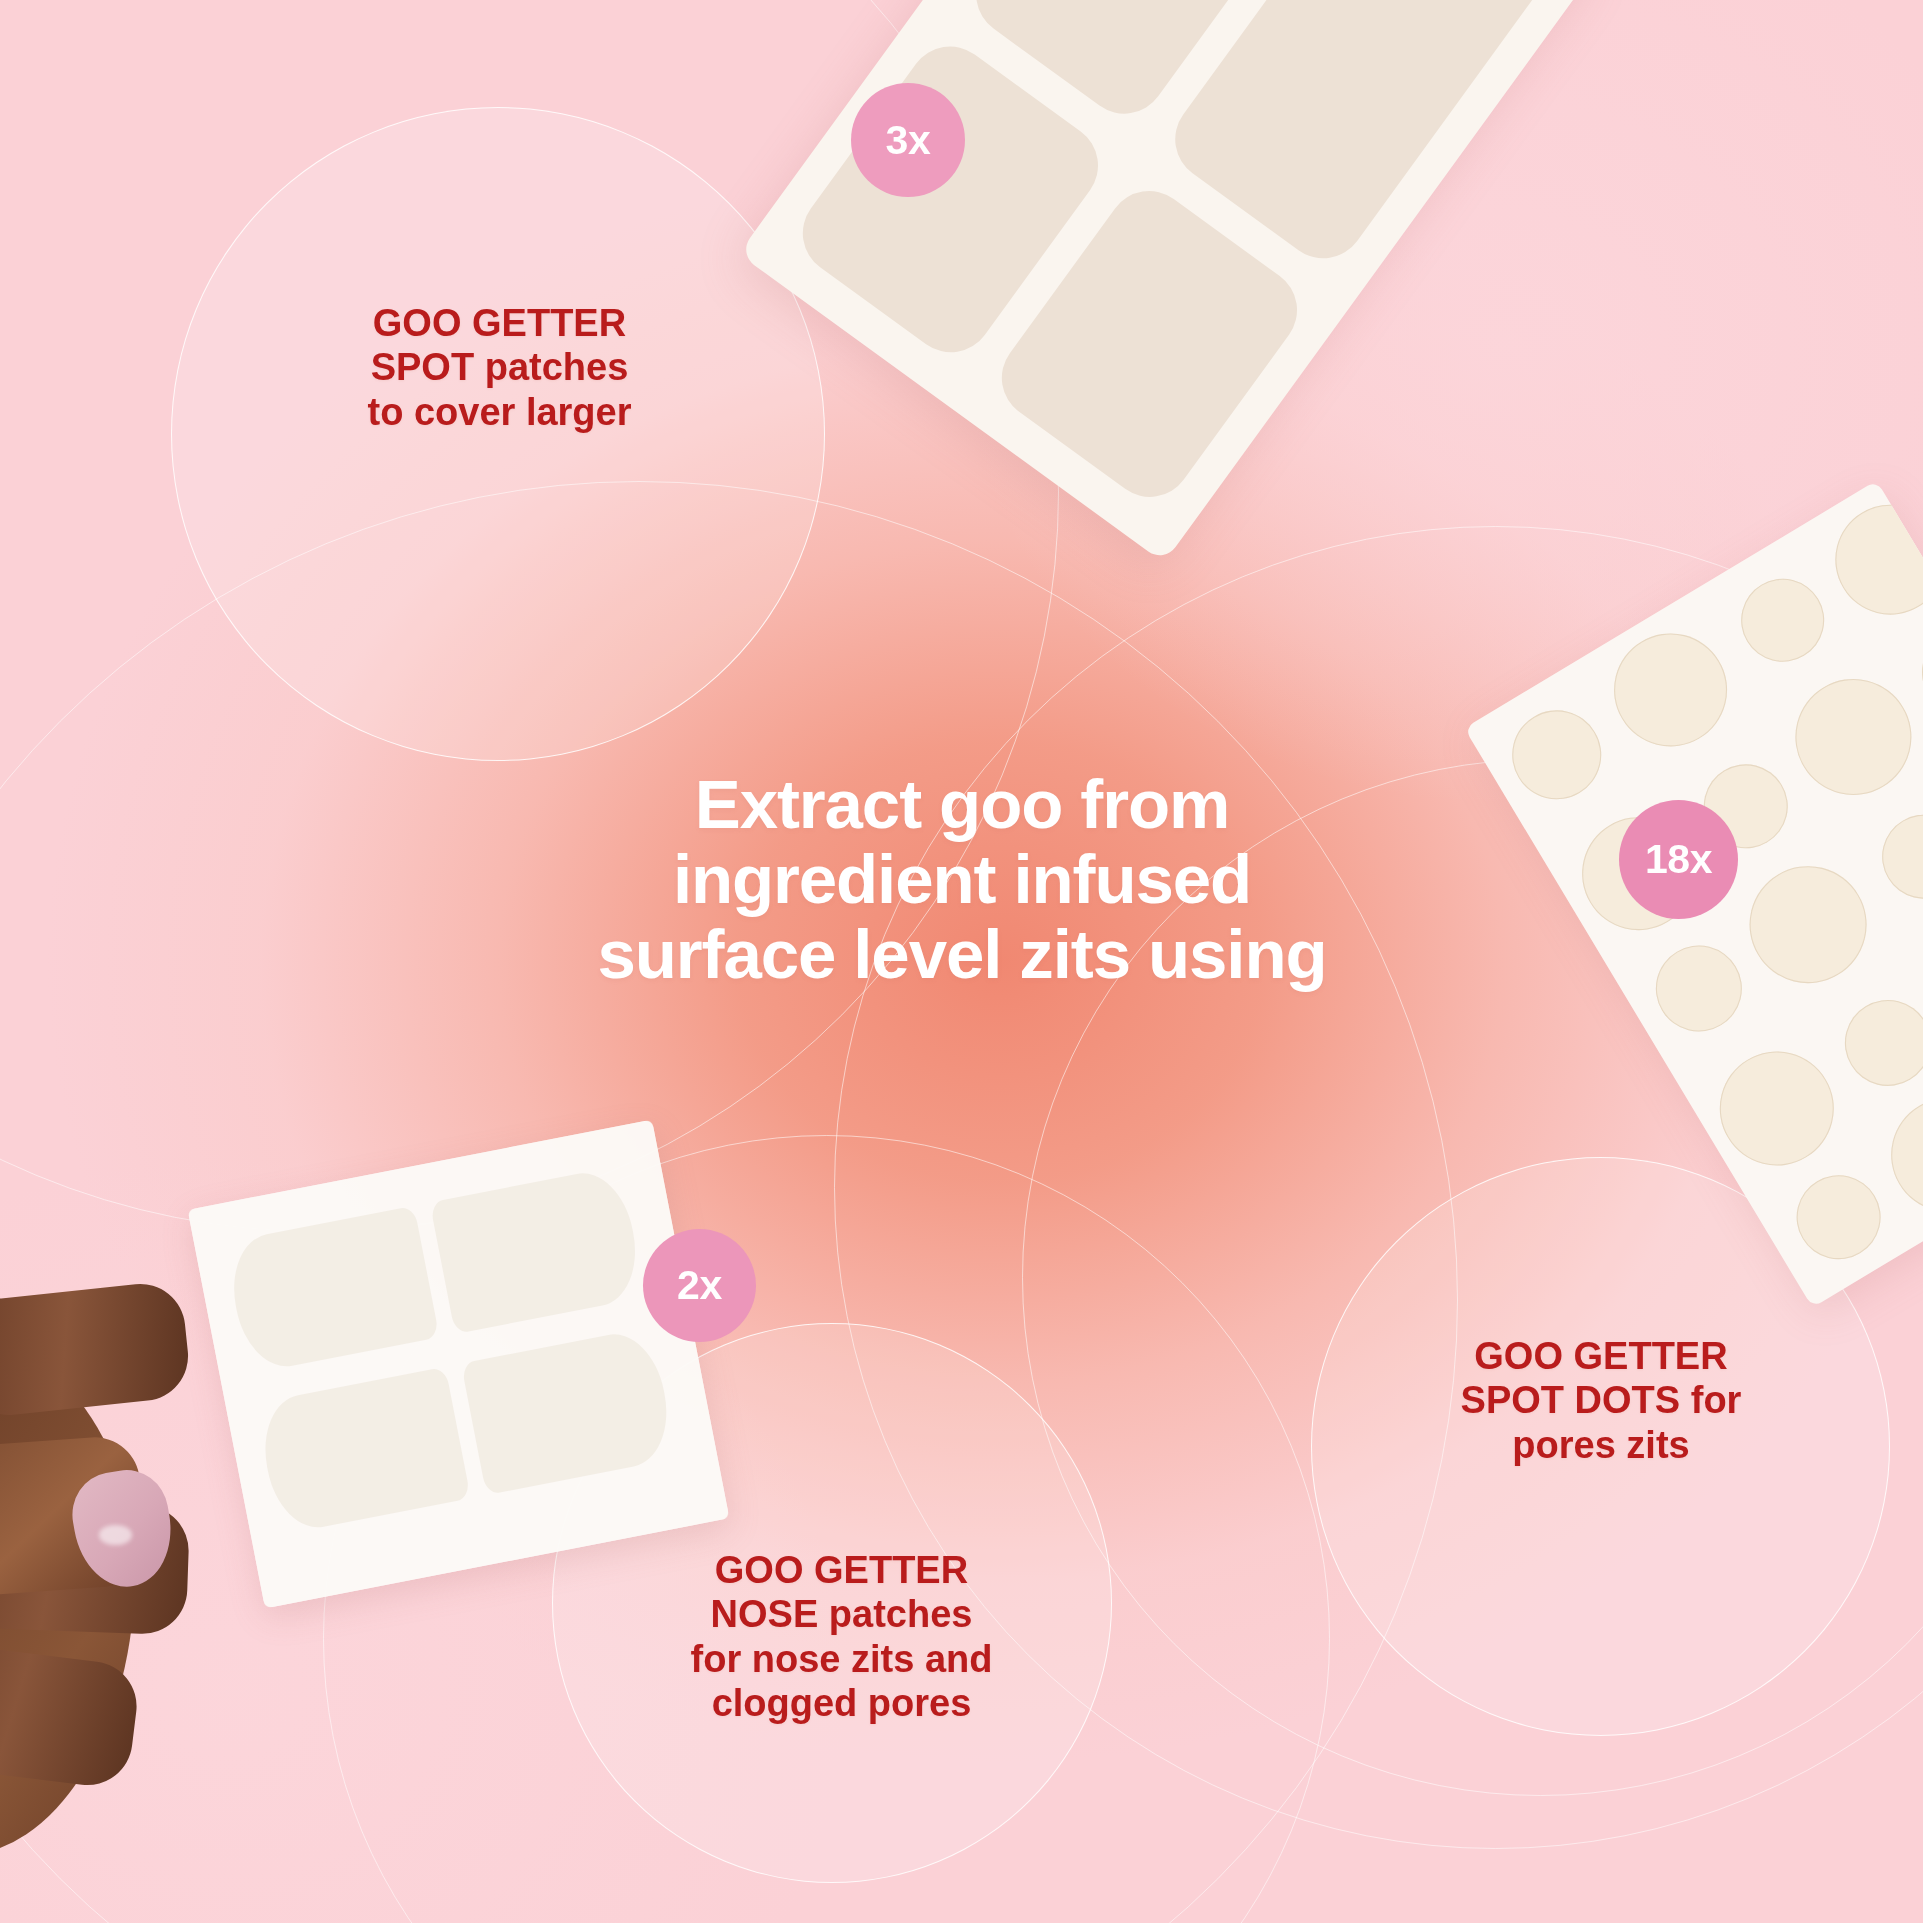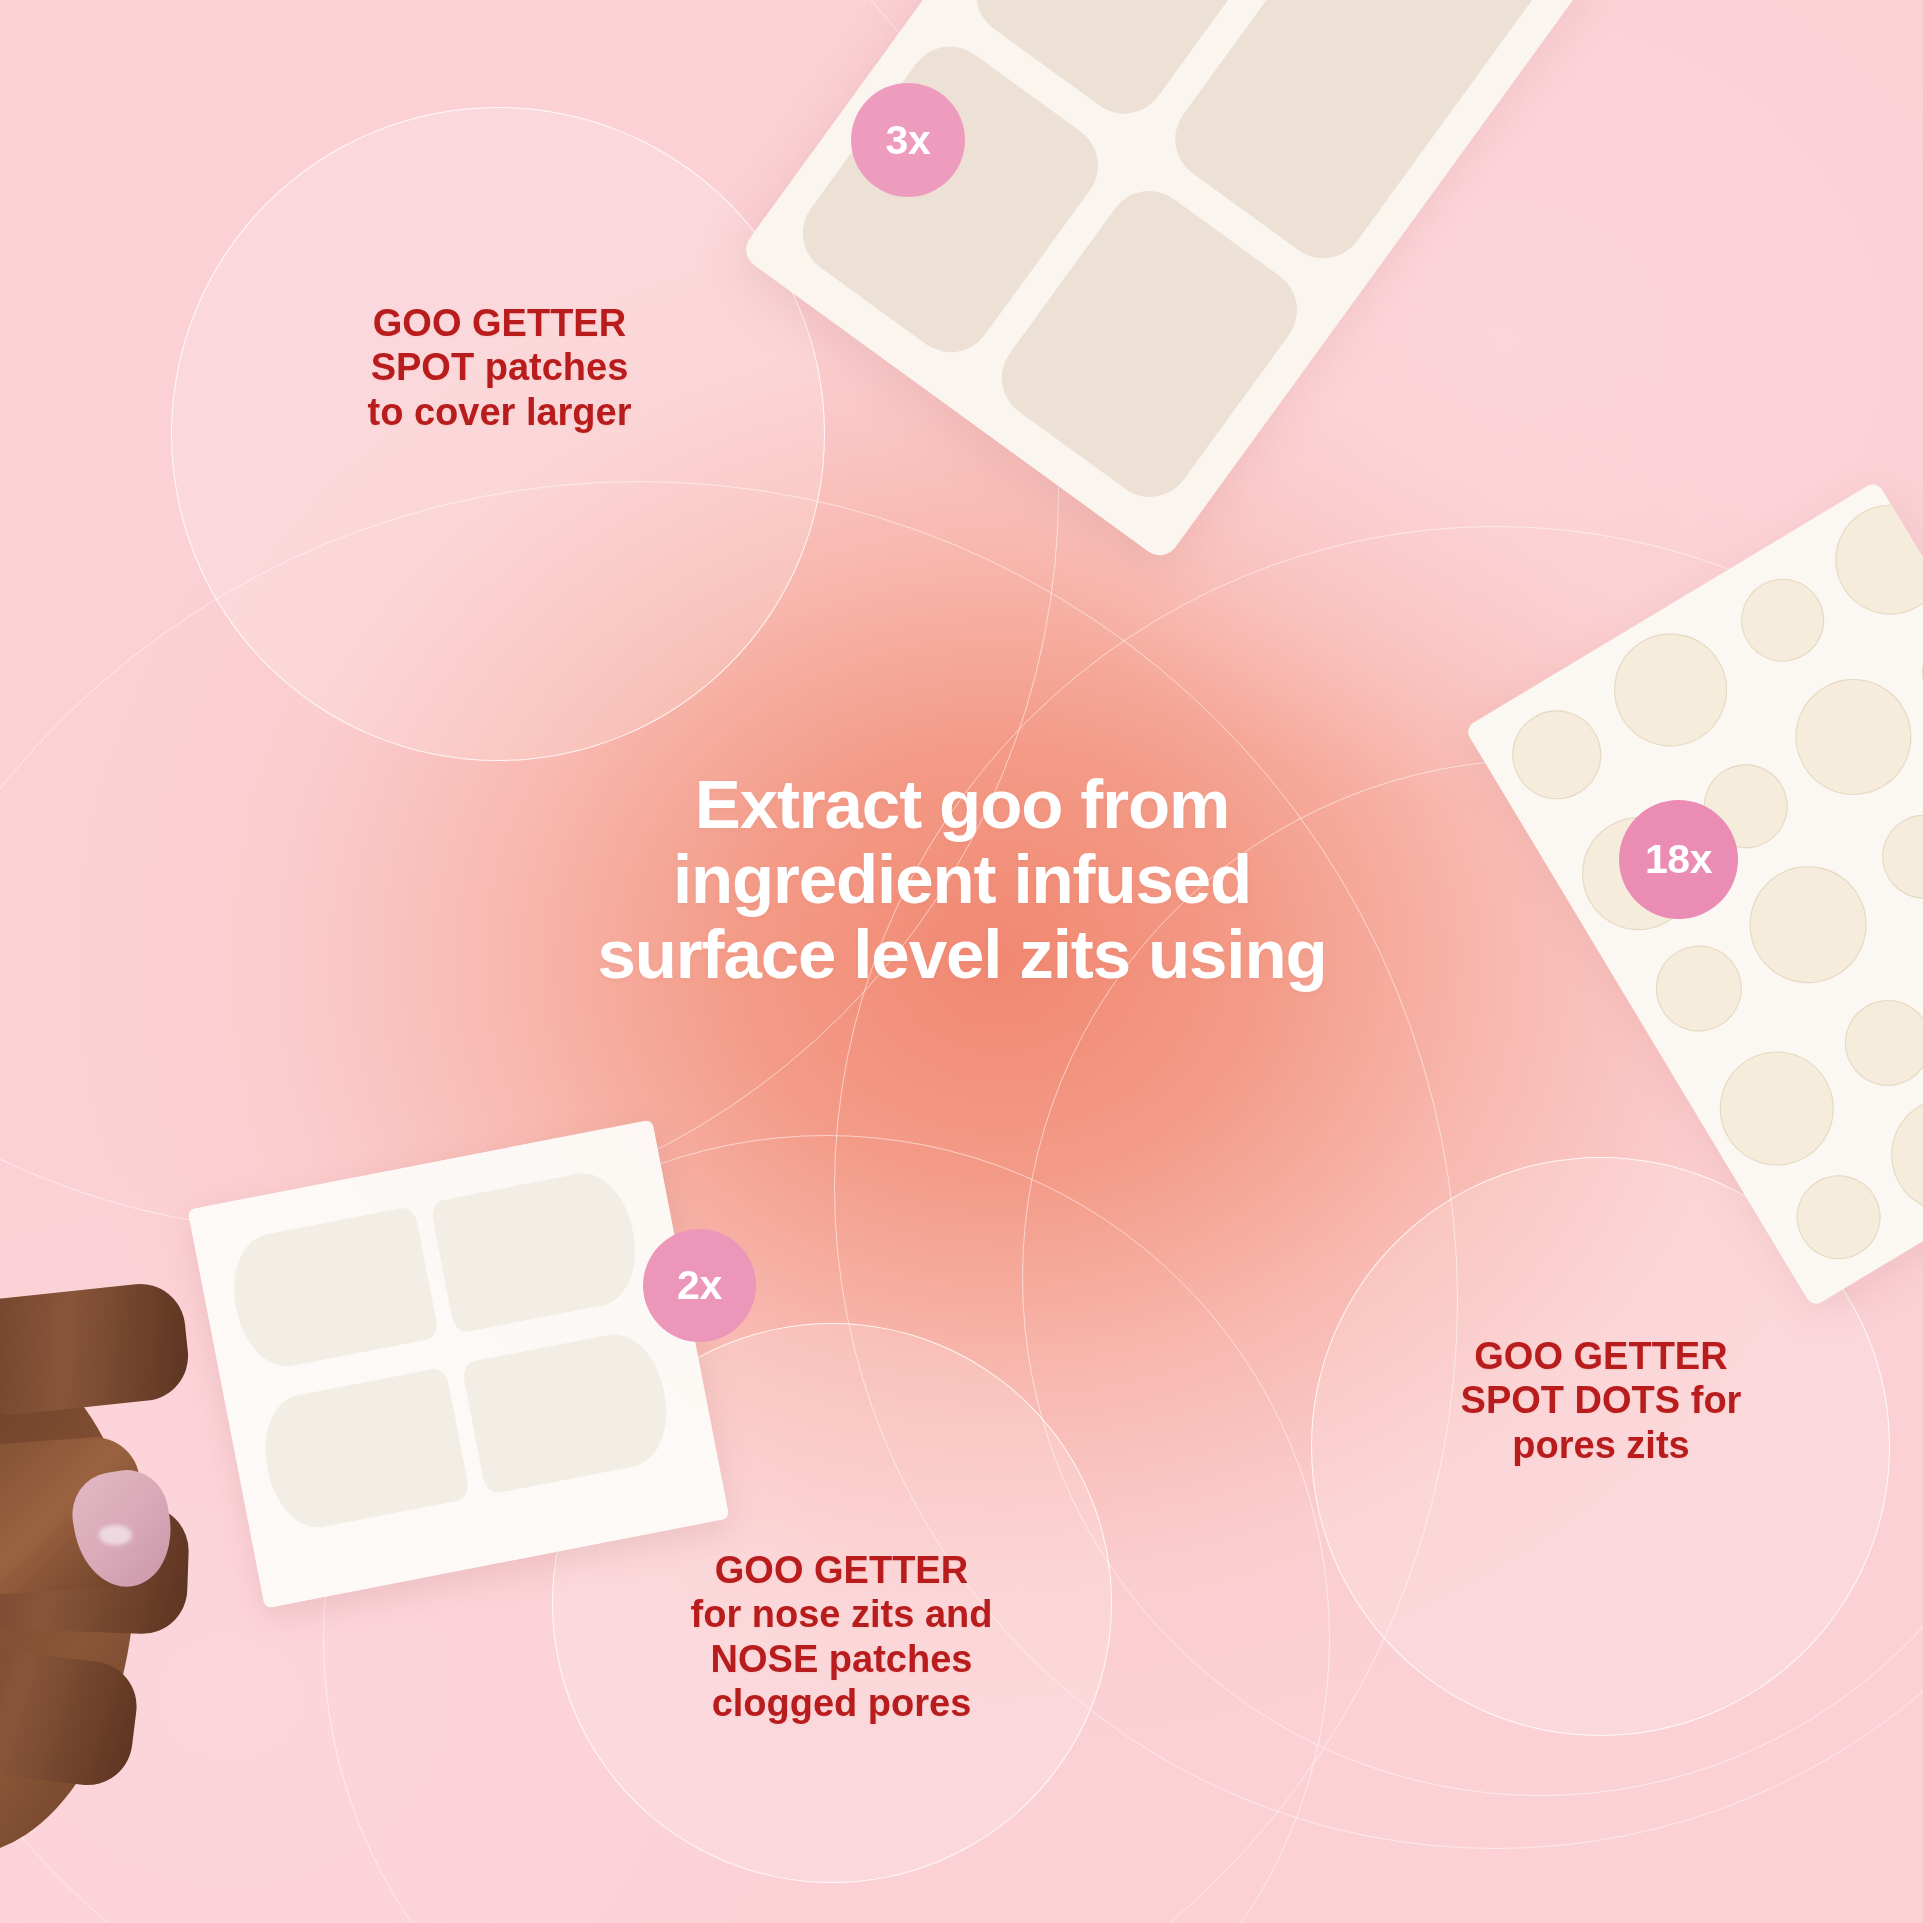--- a/index.html
+++ b/index.html
@@ -255,22 +255,22 @@
     <div>GOO GETTER</div>
     <div>
       <span>SPOT DOTS</span>
       <span>for</span>
     </div>
     <div>pores zits</div>
   </div>
 
   <div class="callout-text" style="left:601px; top:1548px; width:481px;">
     <div>GOO GETTER</div>
-    <div>for nose zits and</div>
     <div>
       <span>NOSE</span>
       <span>patches</span>
     </div>
+    <div>for nose zits and</div>
     <div>clogged pores</div>
   </div>
 
 </div>
 
 
 </body></html>

